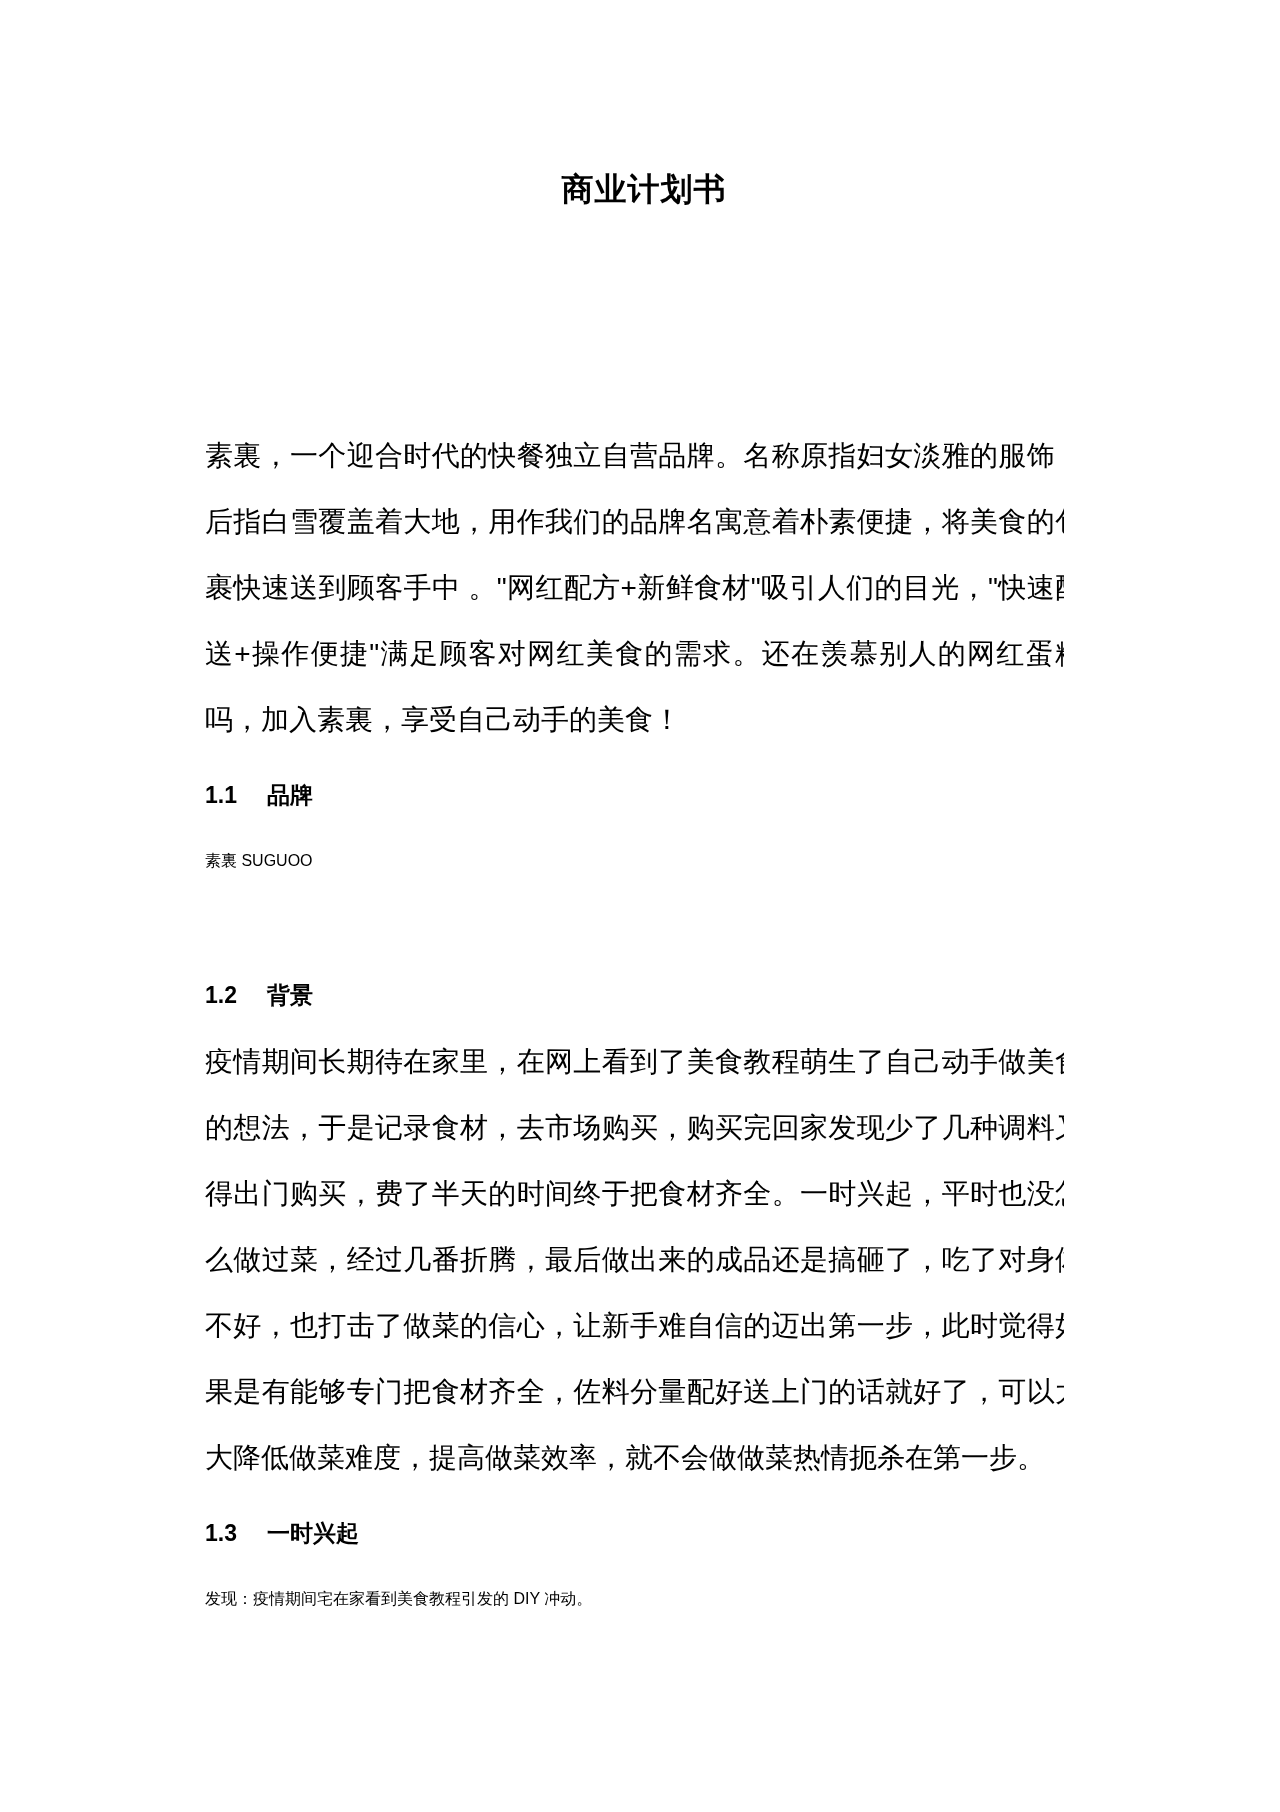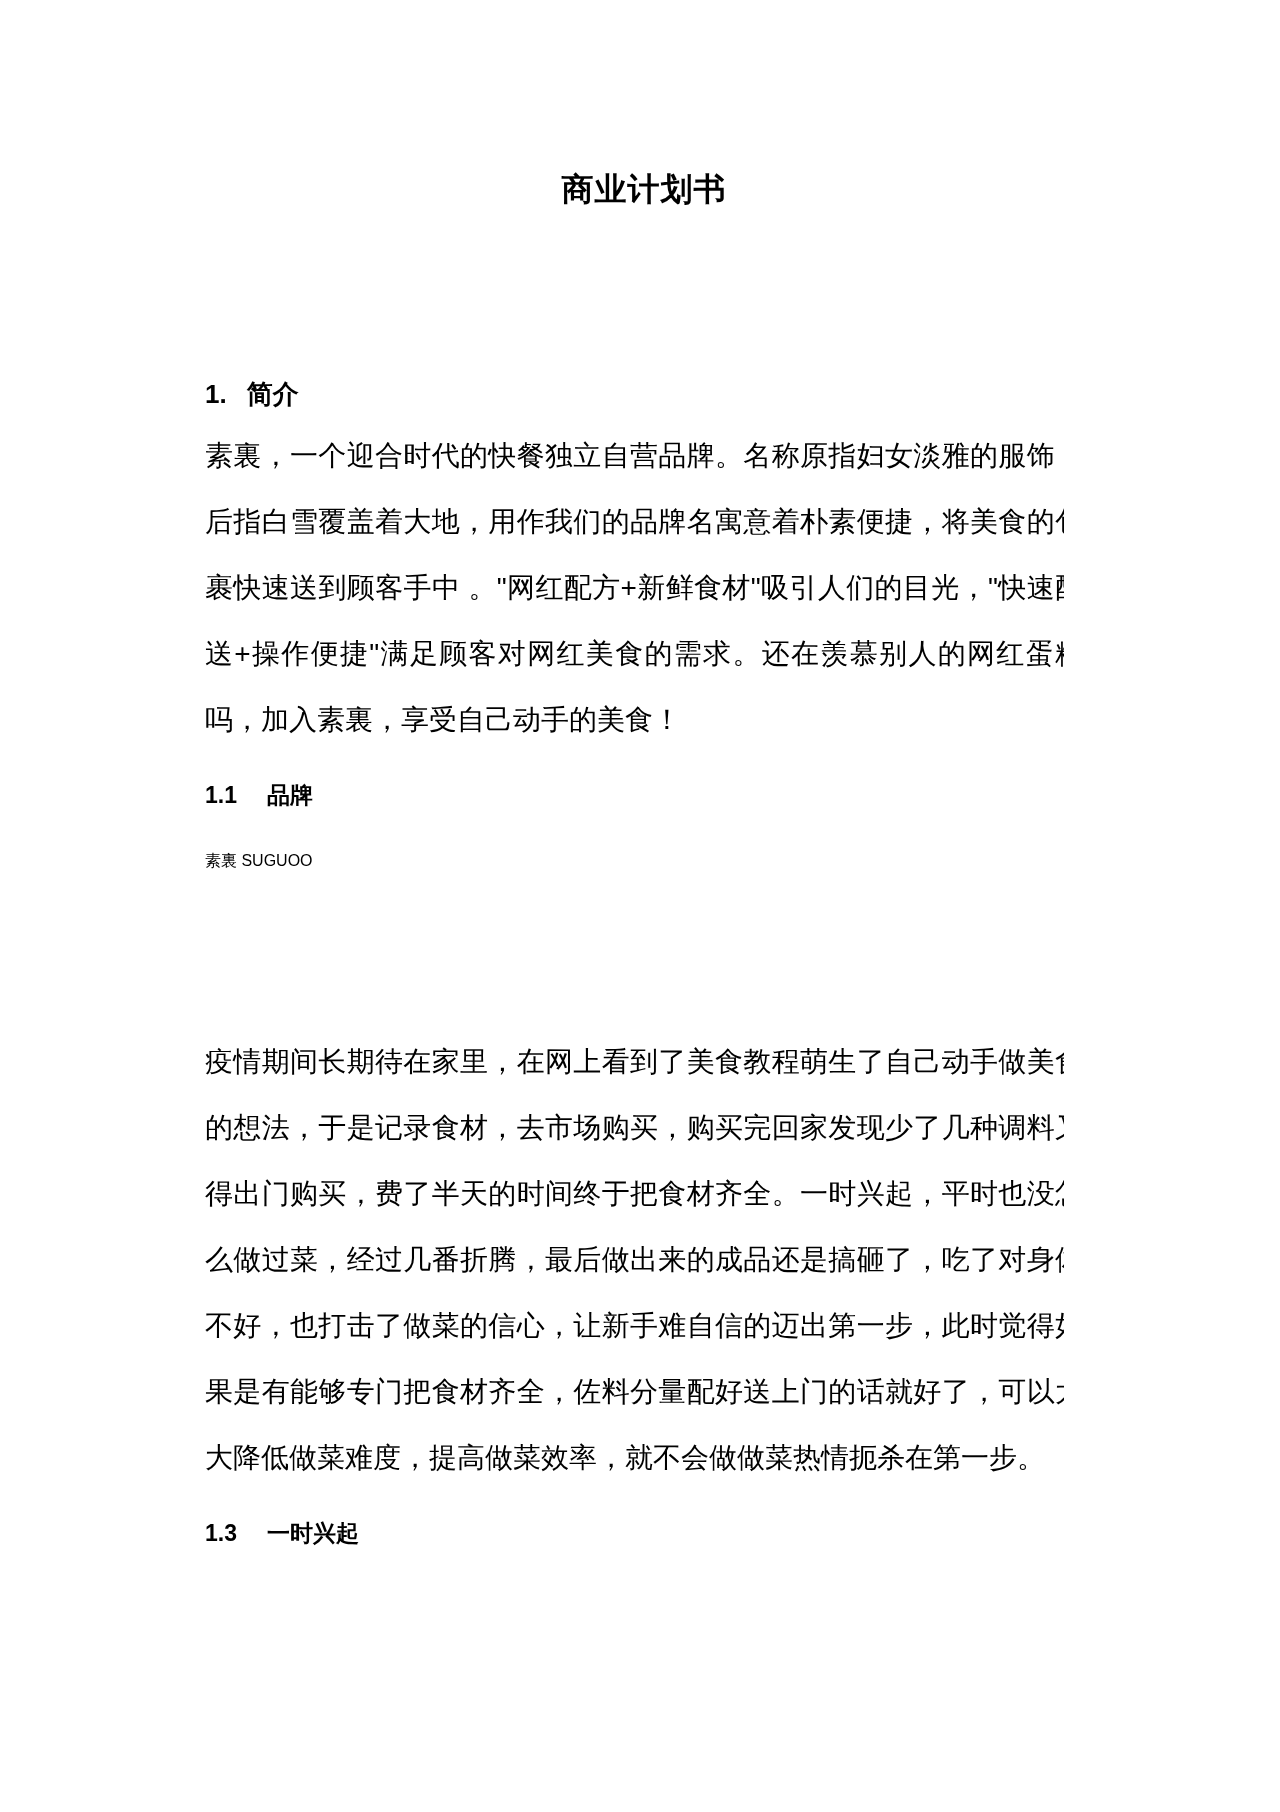--- a/index.html
+++ b/index.html
@@ -51,33 +51,34 @@
     line-height: 31px;
   }
 </style>
 </head>
 <body>
 
 <div class="page">
 
   <h1 class="block doc-title" style="top:168px">商业计划书</h1>
 
-  <h2 class="block h-main" style="top:377px">
-    <span class="hnum">1.</span><span>简介</span>
-  </h2>
 
   <p class="block para" style="top:423px">素裏，一个迎合时代的快餐独立自营品牌。名称原指妇女淡雅的服饰，后指白雪覆盖着大地，用作我们的品牌名寓意着朴素便捷，将美食的包裹快速送到顾客手中 。"网红配方+新鲜食材"吸引人们的目光，"快速配送+操作便捷"满足顾客对网红美食的需求。还在羡慕别人的网红蛋糕吗，加入素裏，享受自己动手的美食！</p>
 
   <h3 class="block h-sub" style="top:780px">
     <span class="hnum">1.1</span><span>品牌</span>
   </h3>
 
   <p class="block single-line" style="top:845px">素裏 SUGUOO</p>
 
+  <h3 class="block h-sub" style="top:980px">
+    <span class="hnum">1.2</span><span>背景</span>
+  </h3>
 
   <p class="block para" style="top:1029px">疫情期间长期待在家里，在网上看到了美食教程萌生了自己动手做美食的想法，于是记录食材，去市场购买，购买完回家发现少了几种调料又得出门购买，费了半天的时间终于把食材齐全。一时兴起，平时也没怎么做过菜，经过几番折腾，最后做出来的成品还是搞砸了，吃了对身体不好，也打击了做菜的信心，让新手难自信的迈出第一步，此时觉得如果是有能够专门把食材齐全，佐料分量配好送上门的话就好了，可以大大降低做菜难度，提高做菜效率，就不会做做菜热情扼杀在第一步。</p>
 
   <h3 class="block h-sub" style="top:1518px">
     <span class="hnum">1.3</span><span>一时兴起</span>
   </h3>
 
+  <p class="block single-line" style="top:1583px">发现：疫情期间宅在家看到美食教程引发的 DIY 冲动。</p>
 
 </div>
 
 </body></html>

